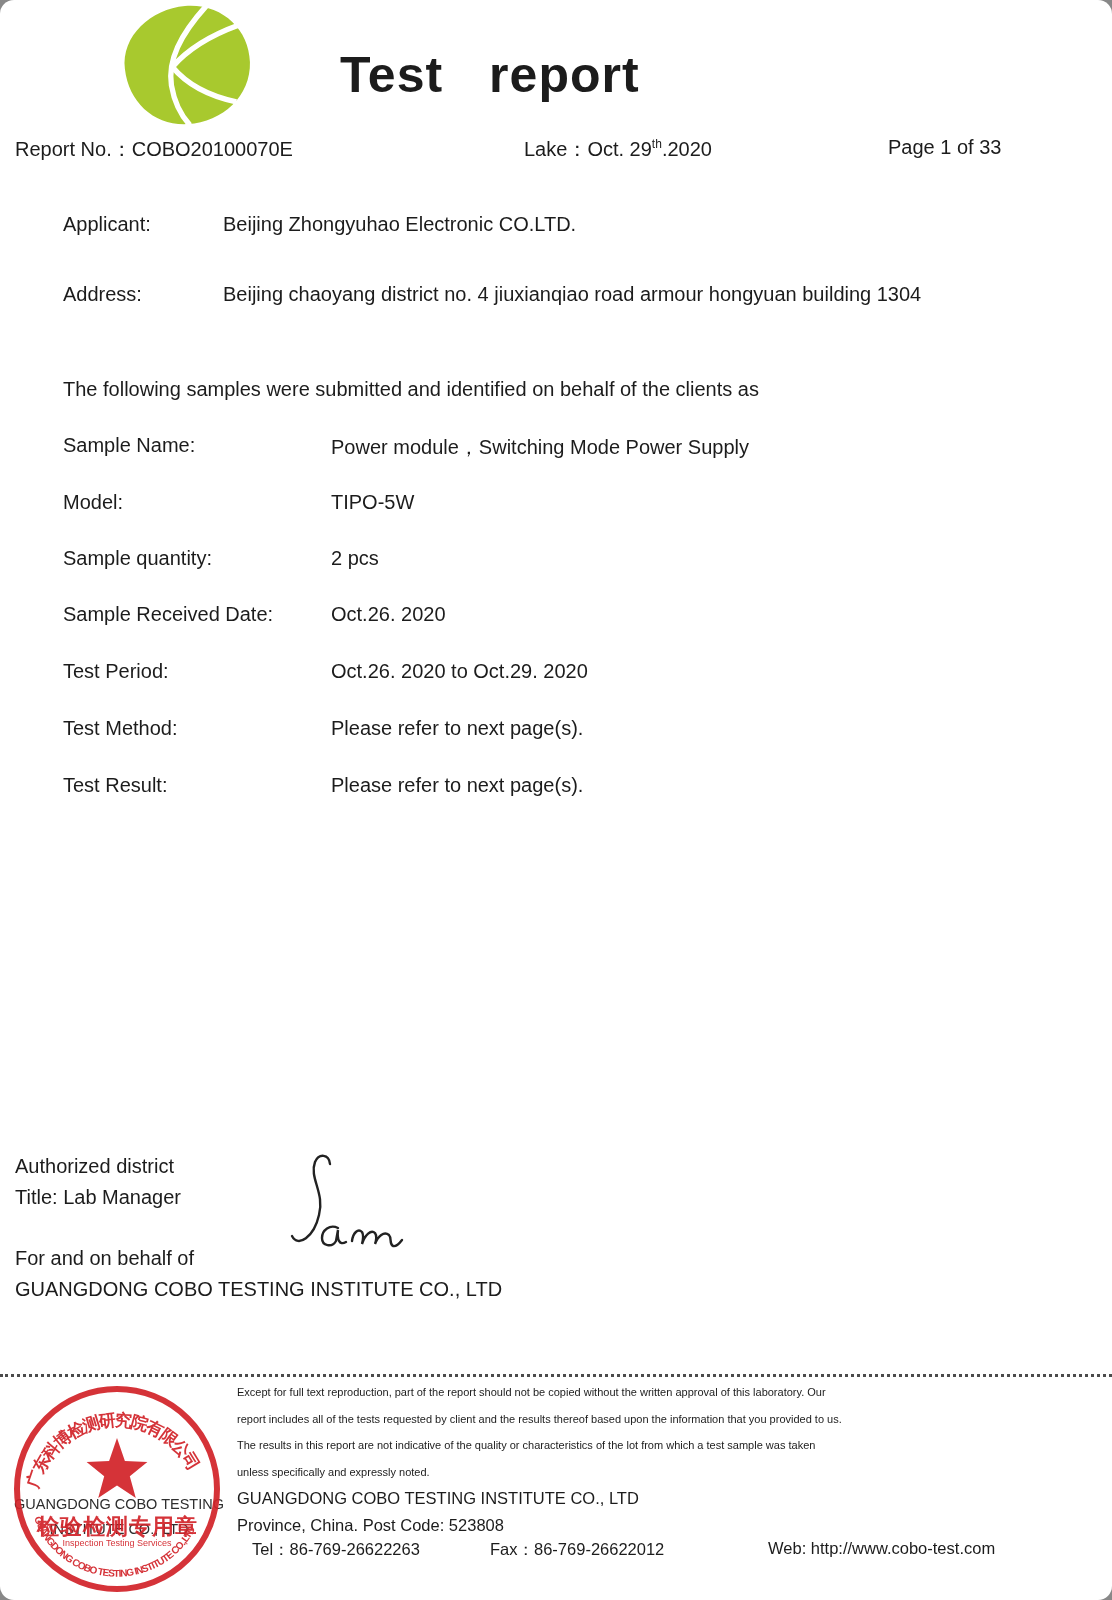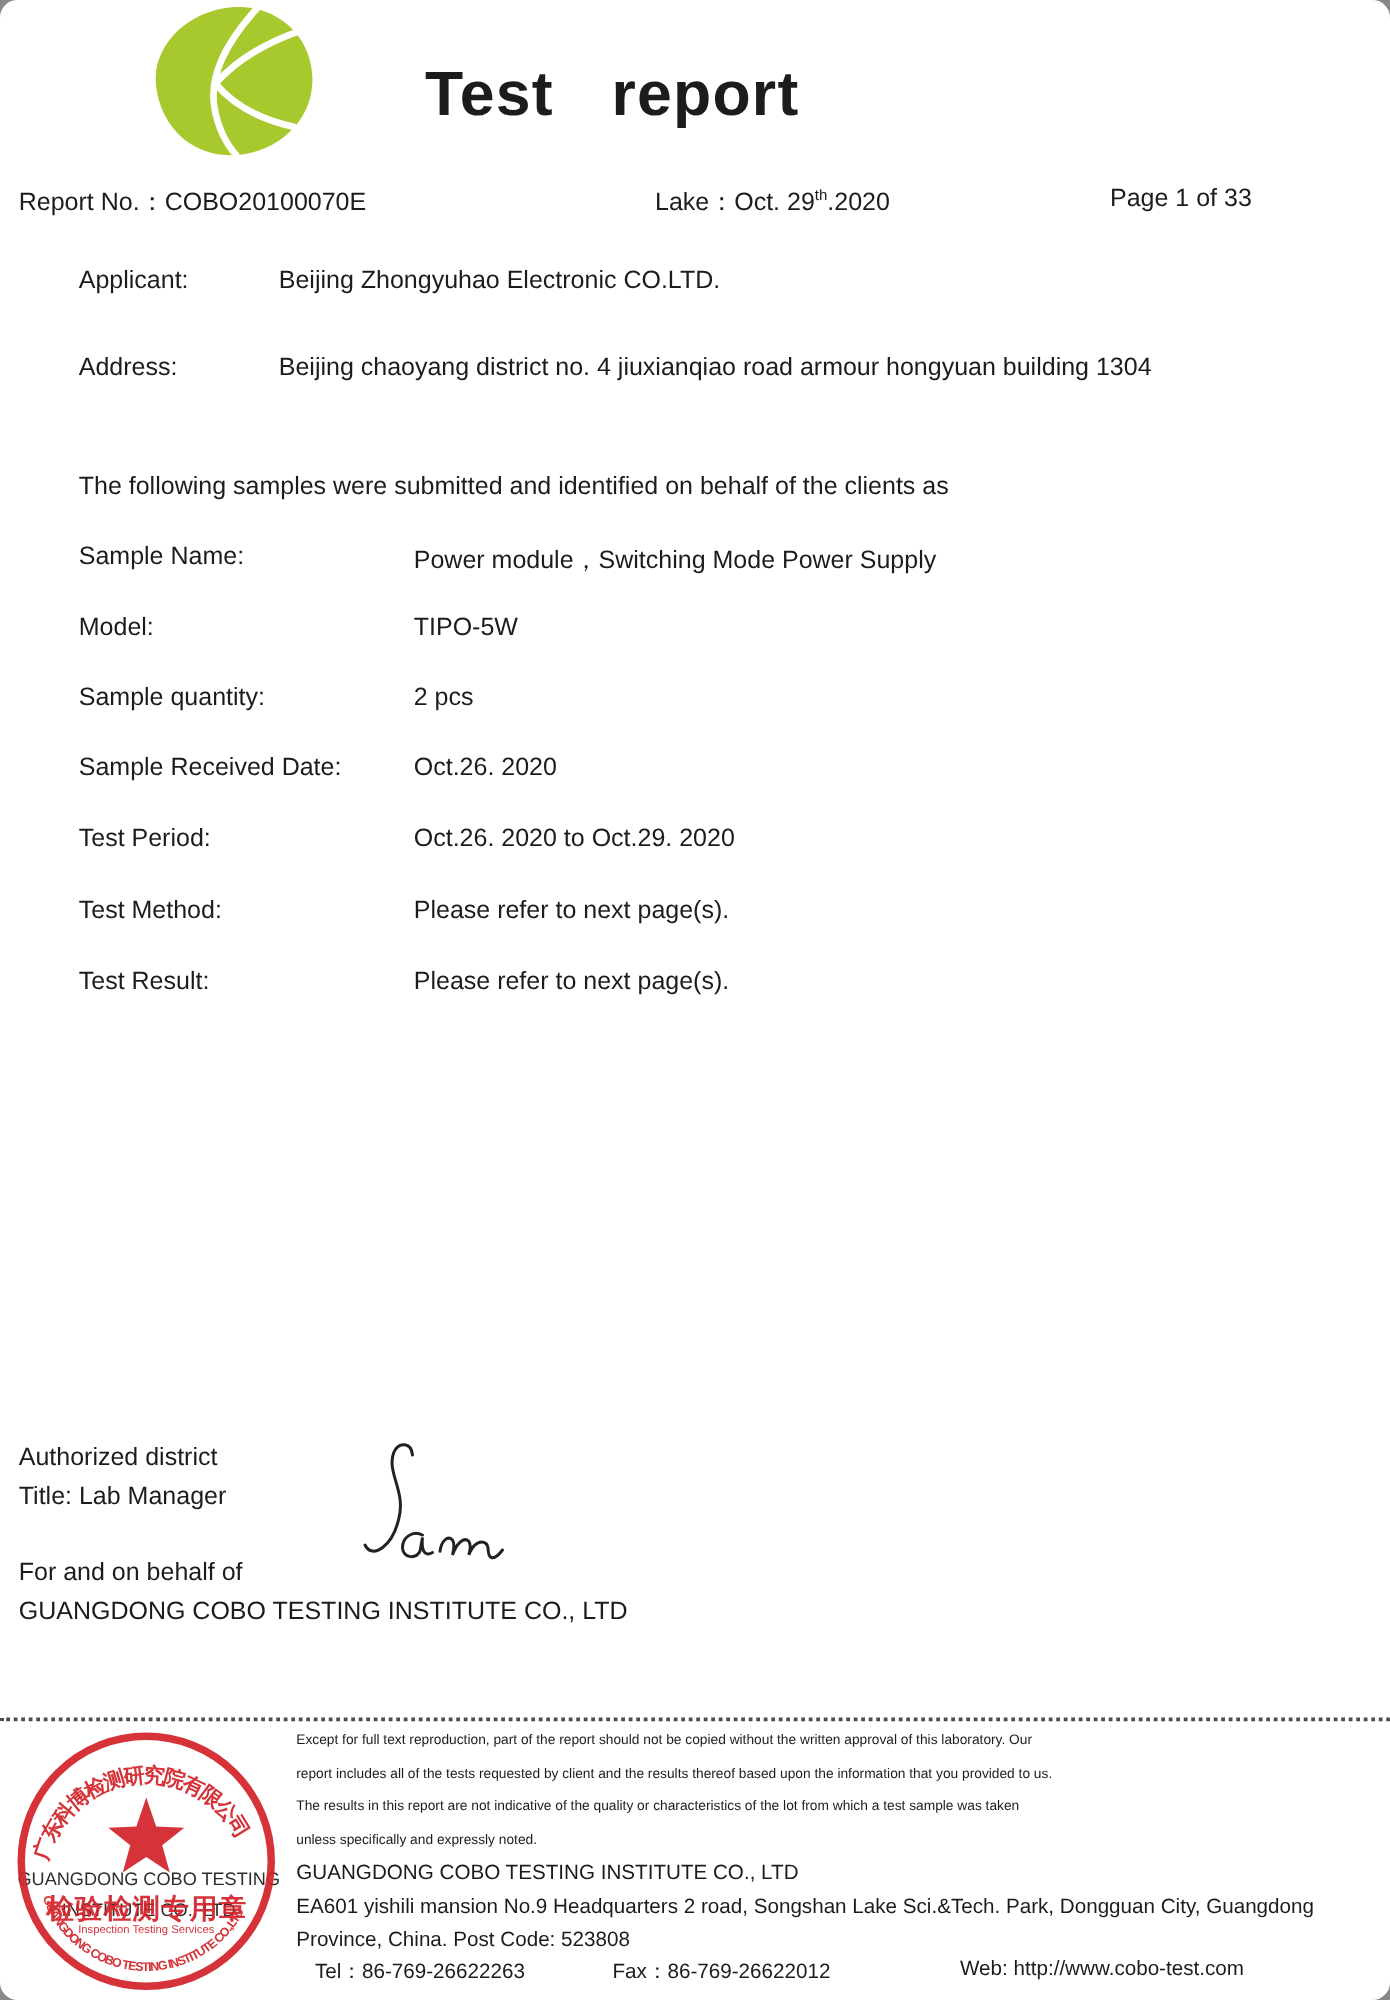--- a/index.html
+++ b/index.html
@@ -9,21 +9,21 @@
     font-family:"Liberation Sans","DejaVu Sans",sans-serif;
     color:#1c1c1c;
     border-radius:14px;
   }
   .abs{position:absolute;}
   
   .logo{left:112px;top:2px;width:146px;height:126px;}
   .title{left:340px;top:46px;width:430px;font-size:50px;font-weight:bold;
          letter-spacing:1px;white-space:nowrap;}
   .title .gap{display:inline-block;width:46px;}
-  .hdr-row{top:148px;left:0;width:1112px;height:30px;font-size:20px;text-decoration:underline;}
+  .hdr-row{top:136px;left:0;width:1112px;height:30px;font-size:20px;text-decoration:underline;}
   .hdr-report{left:15px;top:0;}
   .hdr-date{left:524px;top:0;}
   .hdr-page{left:888px;top:0;}
   sup{font-size:12px;}
   
   .row{left:15px;width:1085px;font-size:20px;white-space:nowrap;margin-left:48px;}
   .row .lbl{display:inline-block;vertical-align:top;}
   .party .lbl{width:160px;}
   .field .lbl{width:268px;}
   
@@ -141,21 +141,20 @@
       <textPath href="#arcBottom" startOffset="0">GUANGDONG COBO TESTING INSTITUTE CO.,LTD</textPath>
     </text>
   </svg>
 
   <div class="abs footer">
     <div class="disc">Except for full text reproduction, part of the report should not be copied without the written approval of this laboratory. Our</div>
     <div class="disc">report includes all of the tests requested by client and the results thereof based upon the information that you provided to us.</div>
     <div class="disc">The results in this report are not indicative of the quality or characteristics of the lot from which a test sample was taken</div>
     <div class="disc">unless specifically and expressly noted.</div>
     <div class="finfo">GUANGDONG COBO TESTING INSTITUTE CO., LTD</div>
-    <div class="finfo">EA601 yishili mansion No.9 Headquarters 2 road, Songshan Lake Sci.&amp;Tech. Park, Dongguan City, Guangdong</div>
     <div class="finfo">Province, China. Post Code: 523808</div>
     <div class="telrow">
       <span class="t t1"><span>Tel：</span><span>86-769-26622263</span></span>
       <span class="t t2"><span>Fax：</span><span>86-769-26622012</span></span>
       <span class="t t3"><span>Web:</span> <span>http://www.cobo-test.com</span></span>
     </div>
   </div>
 
 </div>
 

